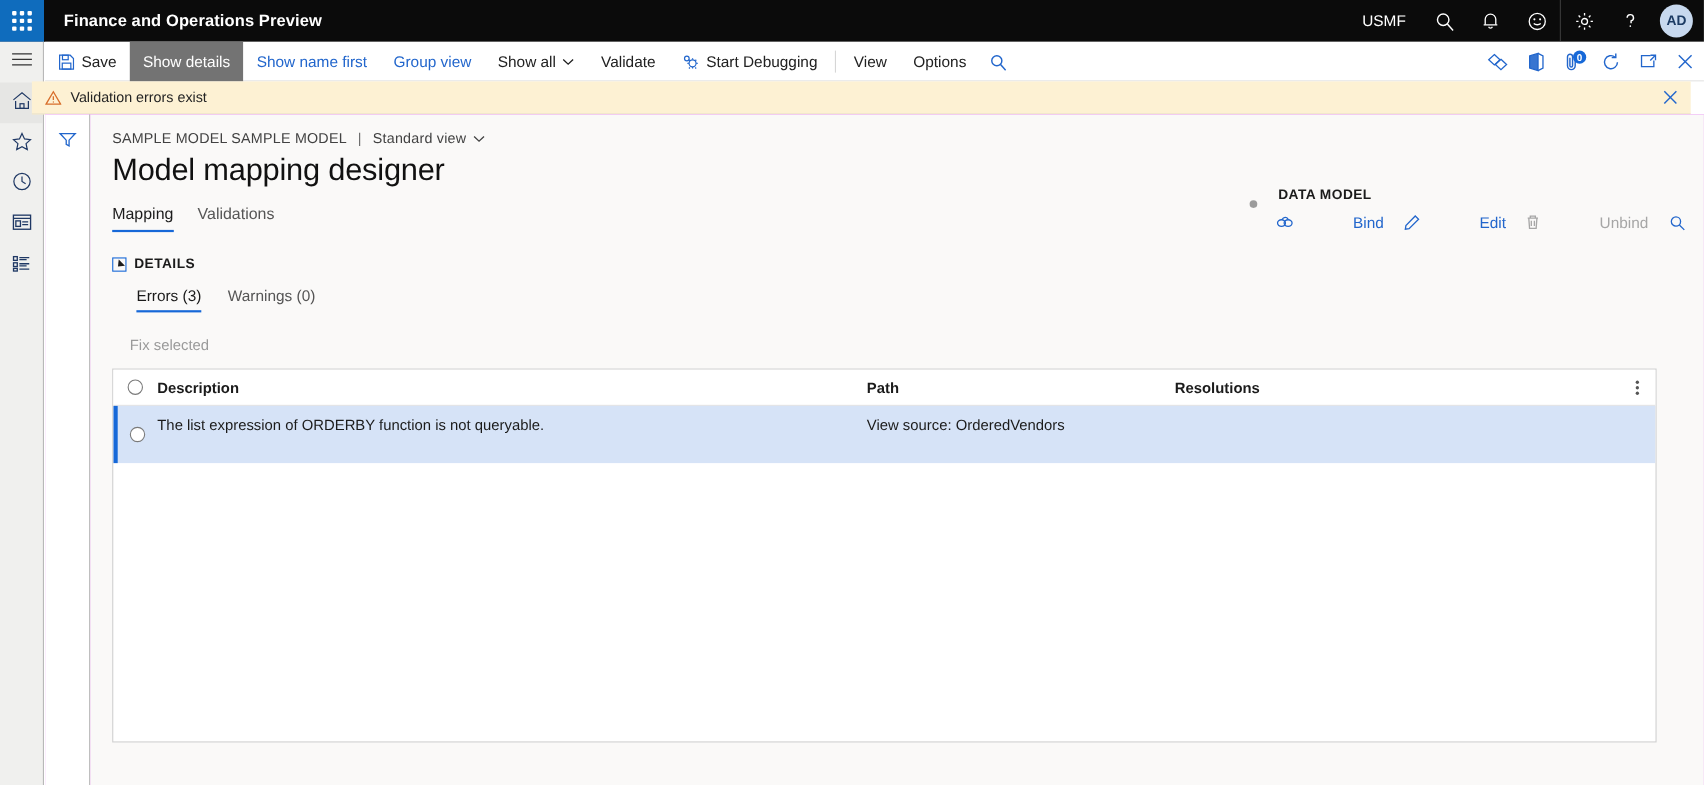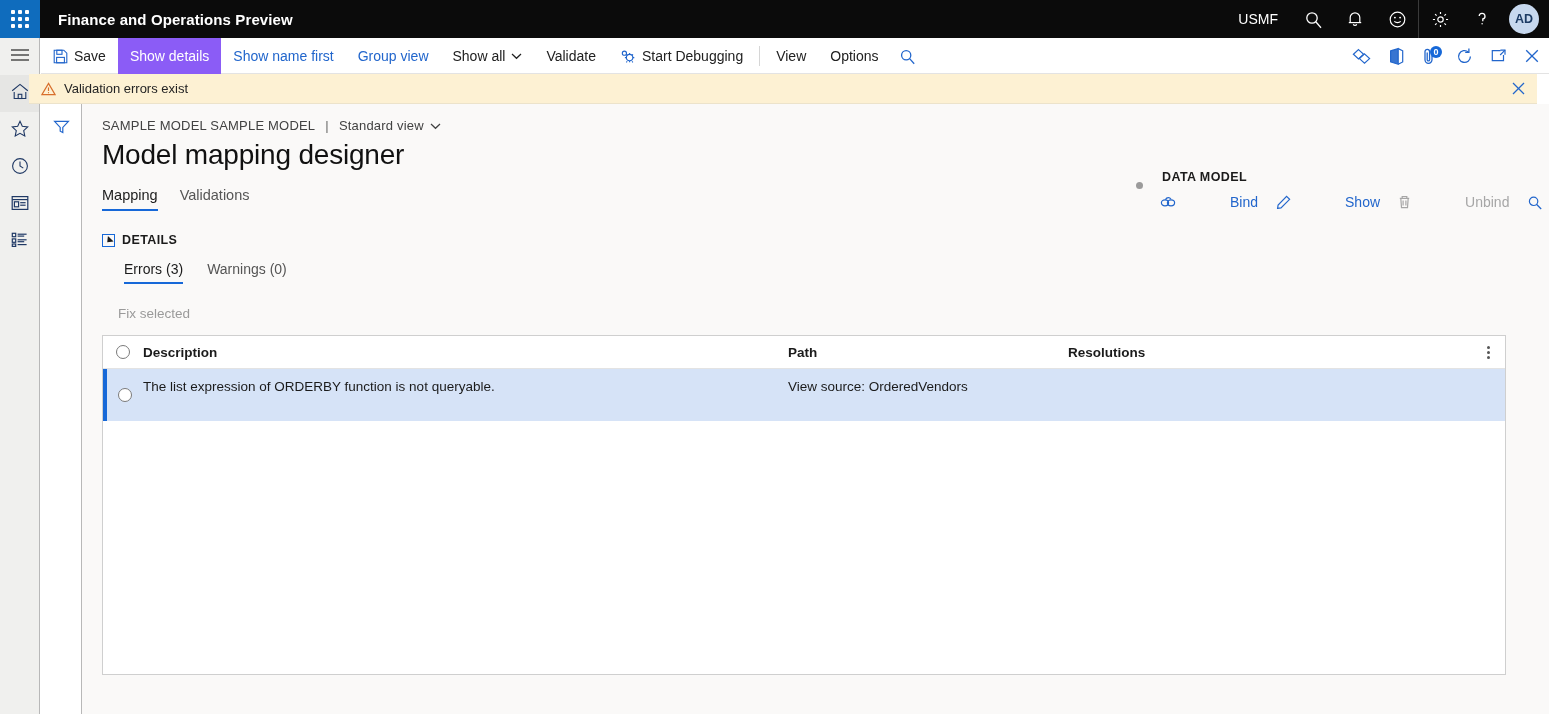--- a/index.html
+++ b/index.html
@@ -88,21 +88,21 @@
     border-bottom: 1px solid #e3e3e3;
     display: flex; align-items: stretch;
   }
   .cmd {
     display: flex; align-items: center;
     padding: 0 12px; height: 36px;
     font-size: 14px; color: #2266cc;
     cursor: pointer; white-space: nowrap;
   }
   .cmd.dark { color: #212121; }
-  .cmd.active { background: #8b5cf6; color: #ffffff; font-weight: normal; }
+  .cmd.active { background: #737373; color: #ffffff; font-weight: normal; }
   .cmd .gl { margin-right: 6px; display: flex; align-items: center; }
   .cmd-sep { width: 1px; height: 20px; background: #d6d6d6; align-self: center; margin: 0 4px; }
   .cmd-right { margin-left: auto; display: flex; align-items: stretch; }
   .cmd-ic {
     width: 34px; height: 36px;
     display: flex; align-items: center; justify-content: center;
     cursor: pointer; color: #2266cc; position: relative;
   }
   .badge {
     position: absolute; top: 8px; left: 17px;
@@ -624,21 +624,21 @@
           </span>
           <span>Bind</span>
         </span>
 
         <span class="dm-act">
           <span class="gl">
             <svg width="15" height="14" viewBox="0 0 15 14" fill="none" stroke="#2266cc" stroke-width="1.2">
               <path d="M10.6 1.3l3 3L5 12.9 1.6 13.4l.5-3.4z"></path>
             </svg>
           </span>
-          <span>Show</span>
+          <span>Edit</span>
         </span>
 
         <span class="dm-act disabled">
           <span class="gl">
             <svg width="13" height="14" viewBox="0 0 13 14" fill="none" stroke="#a6a6a6" stroke-width="1.2">
               <path d="M1.8 3.3h9.4M4.2 3.3V1.5h4.6v1.8"></path>
               <path d="M2.8 3.3l.7 9.3h6l.7-9.3"></path>
               <line x1="5.1" y1="5.6" x2="5.1" y2="10.5"></line>
                 <line x1="7.9" y1="5.6" x2="7.9" y2="10.5"></line>
             </svg>

